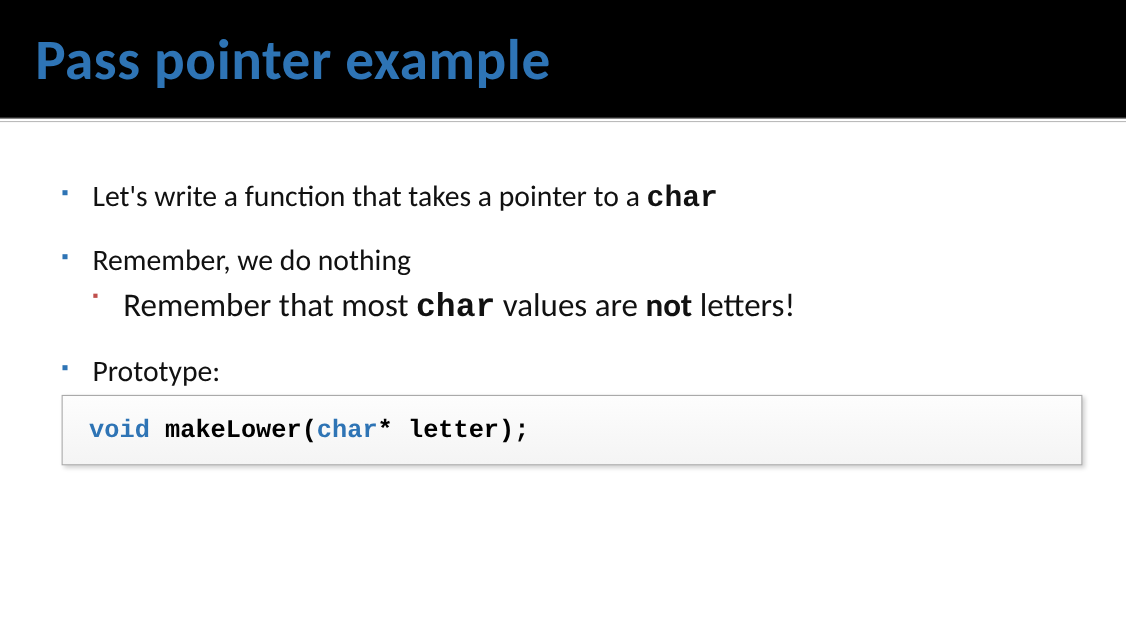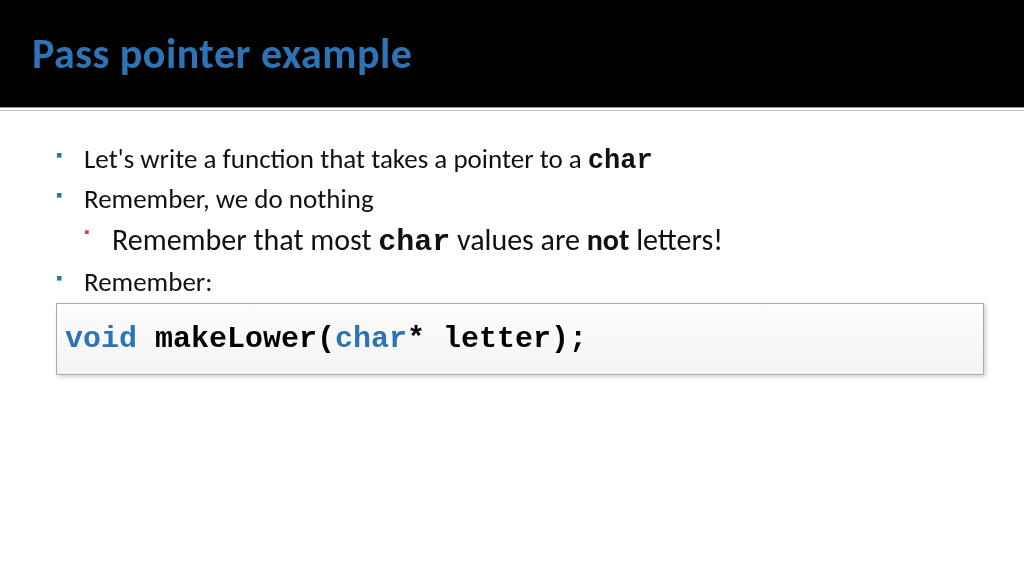--- a/index.html
+++ b/index.html
@@ -1,36 +1,36 @@
 <!DOCTYPE html>
 <html><head>
 <meta charset="utf-8">
 <style>
   * { margin: 0; padding: 0; box-sizing: border-box; }
   html, body { width: 1024px; height: 576px; overflow: hidden; font-family: "Segoe UI", "Calibri", sans-serif; background: #fff; }
   .slide { width: 1024px; height: 576px; display: flex; flex-direction: column; }
   .title-bar { background: #000; height: 108px; display: flex; align-items: center; padding-left: 32px; border-bottom: 1px solid #999; }
-  .title-bar h1 { color: #2e74b5; font-size: 42px; font-weight: 700; letter-spacing: 0.5px; }
+  .title-bar h1 { color: #2e74b5; font-size: 52px; font-weight: 700; letter-spacing: 0.5px; }
   .divider { height: 1px; background: #bbb; margin-top: 2px; }
   .body { padding: 30px 40px 0 56px; color: #111; }
   ul.lvl1 { list-style: none; }
-  ul.lvl1 > li { position: relative; padding-left: 28px; font-size: 27px; line-height: 1.35; margin-bottom: 2px; }
+  ul.lvl1 > li { position: relative; padding-left: 28px; font-size: 27px; line-height: 1.35; margin-bottom: 2px; margin-top: 20px; }
   ul.lvl1 > li::before { content: "▪"; position: absolute; left: 0; top: 2px; color: #2e74b5; font-size: 18px; }
   ul.lvl2 { list-style: none; margin-top: 2px; margin-bottom: 2px; }
   ul.lvl2 > li { position: relative; padding-left: 28px; font-size: 30px; line-height: 1.35; margin-left: 0; }
   ul.lvl2 > li::before { content: "▪"; position: absolute; left: 0; top: 2px; color: #c0504d; font-size: 15px; }
   .mono { font-family: "Courier New", monospace; font-weight: 700; }
   .bold { font-weight: 700; }
   .codebox {
     border: 1px solid #aaa;
     background: linear-gradient(#fdfdfd, #f4f4f4);
     box-shadow: 2px 2px 4px rgba(0,0,0,0.18);
-    padding: 18px 8px;
+    padding: 18px 24px;
     font-family: "Courier New", monospace;
-    font-size: 30px;
+    font-size: 23px;
     font-weight: 700;
     color: #000;
   }
   .kw { color: #2e74b5; }
 </style>
 </head>
 <body>
 
 <div class="slide">
   <div class="title-bar">
@@ -44,20 +44,20 @@
       </li>
       <li>
         <span>Remember, we do nothing</span>
         <ul class="lvl2">
           <li>
             <span>Remember that most </span><span class="mono">char</span><span> values are </span><span class="bold">not</span><span> letters!</span>
           </li>
         </ul>
       </li>
       <li>
-        <span>Remember:</span>
+        <span>Prototype:</span>
       </li>
     </ul>
     <div class="codebox">
       <span class="kw">void</span><span> makeLower(</span><span class="kw">char</span><span>* letter);</span>
     </div>
   </div>
 </div>
 
 </body></html>

